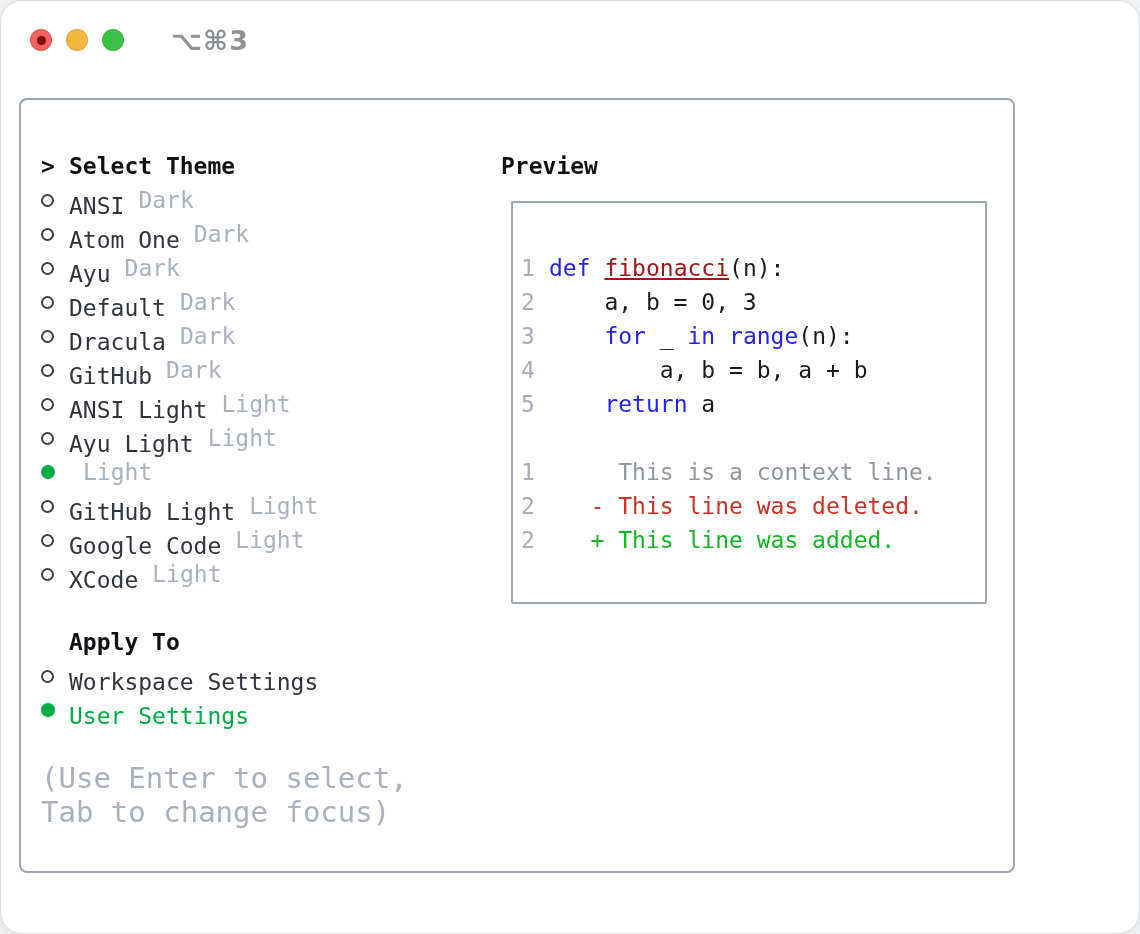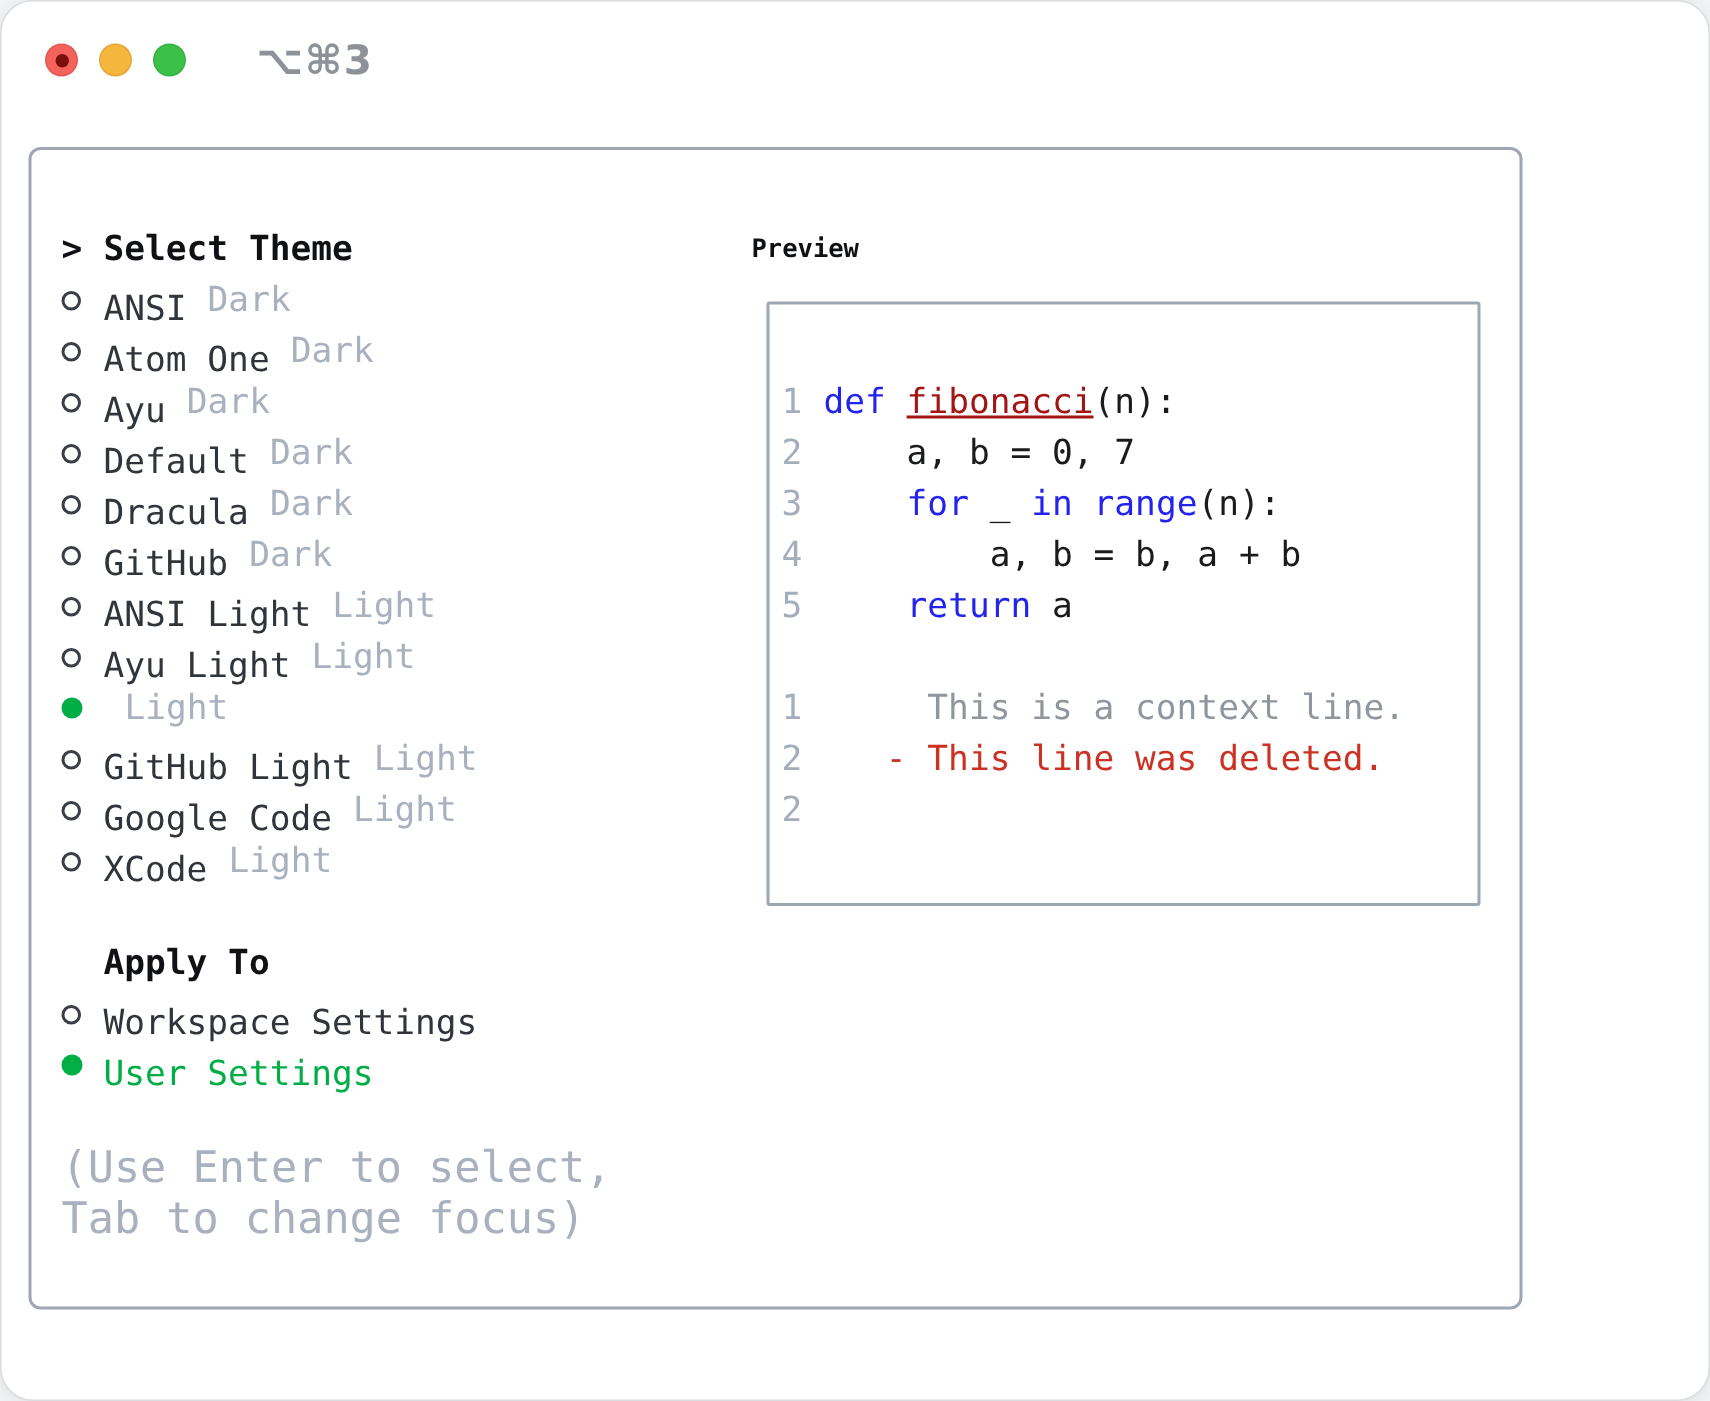--- a/index.html
+++ b/index.html
@@ -43,21 +43,21 @@
   .mcol{flex:0 0 28px;display:flex;align-items:center;}
   .marker{font-weight:bold;color:var(--c-title_text);}
   .title{font-weight:bold;color:var(--c-title_text);}
   .bullet{width:13px;height:13px;border:2px solid var(--c-bullet_outline);border-radius:50%;box-sizing:border-box;}
   .bullet.sel{width:14px;height:14px;border:none;background:var(--c-selected_green);}
   .iname{color:var(--c-item_text);margin-top:12px;}
   .item.selected .iname{color:var(--c-selected_green);}
   .suffix{color:var(--c-variant_suffix);margin-left:14px;}
   .hint{width:400px;color:var(--c-hint_text);font-size:29px;line-height:34px;}
   
-  .preview-title{position:absolute;left:480px;top:49px;height:34px;display:flex;align-items:center;font-size:17px;font-weight:bold;color:var(--c-title_text);}
+  .preview-title{position:absolute;left:480px;top:49px;height:34px;display:flex;align-items:center;font-size:23px;font-weight:bold;color:var(--c-title_text);}
   .preview-box{
     position:absolute;left:490px;top:101px;width:476px;height:403px;
     box-sizing:border-box;border:2px solid var(--c-panel_border);border-radius:2px;
     background:#ffffff;
     padding:48px 0 0 8px;overflow:hidden;
     font-size:23px;color:var(--c-code_text);
   }
   .pline{display:flex;height:34px;align-items:center;white-space:pre;}
   .lnum{flex:0 0 28px;color:var(--c-line_number);}
   .ptext,.dtext{white-space:pre;}
@@ -113,26 +113,26 @@
           <div class="row item selected"><span class="mcol"><span class="bullet sel"></span></span><span class="iname">User Settings</span></div>
         </div>
       <div class="row spacer"></div>
       <div class="hint">(Use Enter to select, Tab to change focus)</div>
     </div>
 
     <div class="preview-title">Preview</div>
     <div class="preview-box">
       <div id="code-lines">
           <div class="pline"><span class="lnum">1</span><span class="ptext"><span class="tok-keyword">def</span><span class="tok-code"> </span><span class="tok-function">fibonacci</span><span class="tok-code">(n):</span></span></div>
-          <div class="pline"><span class="lnum">2</span><span class="ptext"><span class="tok-code">    a, b = 0, 7</span></span></div>
+          <div class="pline"><span class="lnum">2</span><span class="ptext"><span class="tok-code">    a, b = 0, 3</span></span></div>
           <div class="pline"><span class="lnum">3</span><span class="ptext"><span class="tok-code">    </span><span class="tok-keyword">for</span><span class="tok-code"> _ </span><span class="tok-keyword">in</span><span class="tok-code"> </span><span class="tok-keyword">range</span><span class="tok-code">(n):</span></span></div>
           <div class="pline"><span class="lnum">4</span><span class="ptext"><span class="tok-code">        a, b = b, a + b</span></span></div>
           <div class="pline"><span class="lnum">5</span><span class="ptext"><span class="tok-code">    </span><span class="tok-keyword">return</span><span class="tok-code"> a</span></span></div>
         </div>
       <div class="pline spacer"></div>
       <div id="diff-lines">
           <div class="pline"><span class="lnum">1</span><span class="dtext diff-context">     This is a context line.</span></div>
           <div class="pline"><span class="lnum">2</span><span class="dtext diff-deleted">   - This line was deleted.</span></div>
-          <div class="pline"><span class="lnum">2</span></div>
+          <div class="pline"><span class="lnum">2</span><span class="dtext diff-added">   + This line was added.</span></div>
         </div>
     </div>
   </div>
 </div>
 
 </body></html>

